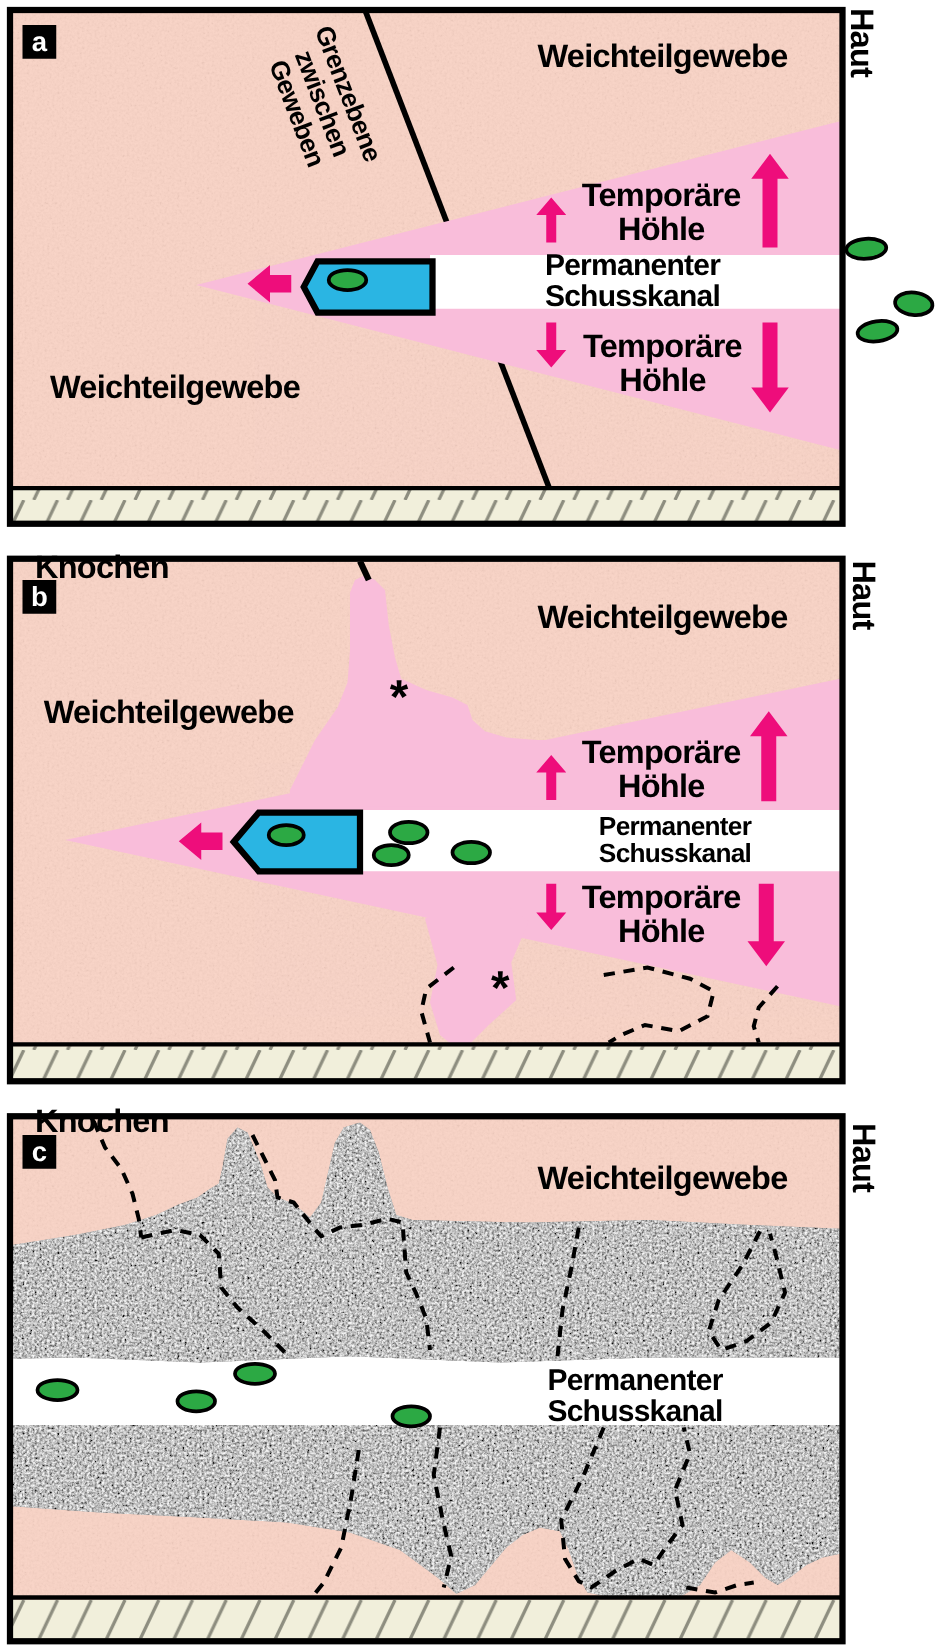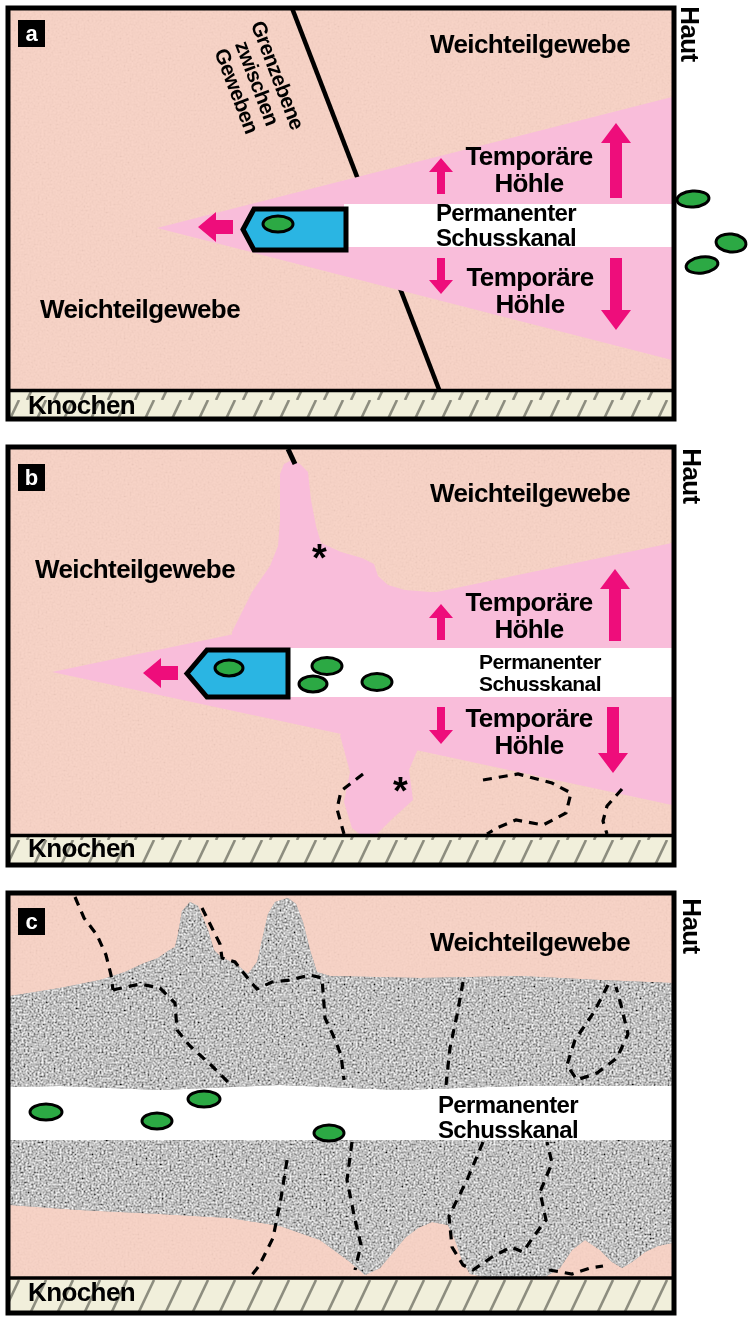--- a/index.html
+++ b/index.html
@@ -8,21 +8,21 @@
   #fig{position:absolute;left:0;top:0;}
   .lbl{position:absolute;font-weight:bold;color:#000;text-align:center;
        white-space:pre-line;line-height:1.05;letter-spacing:-0.6px;
        transform:translate(-50%,-50%);}
   .f26{font-size:26px;}
   .f24{font-size:24px;}
   .f21{font-size:21px;}
   .f38{font-size:38px;line-height:1;}
   .rot90{transform:translate(-50%,-50%) rotate(90deg);}
   .rot69{transform:translate(-50%,-50%) rotate(69deg);}
-  .leftAnchor{transform:translate(0,-50%);text-align:right;}
+  .leftAnchor{transform:translate(0,-50%);text-align:right;margin-top:48px;}
   .tagbox{position:absolute;width:27px;height:27px;background:#000;color:#fff;
           display:flex;align-items:center;justify-content:center;
           font-weight:bold;font-size:22px;}
 </style>
 </head>
 <body>
 
 <div id="stage">
 
 <svg id="fig" width="749" height="1320" viewBox="0 0 749 1320">

